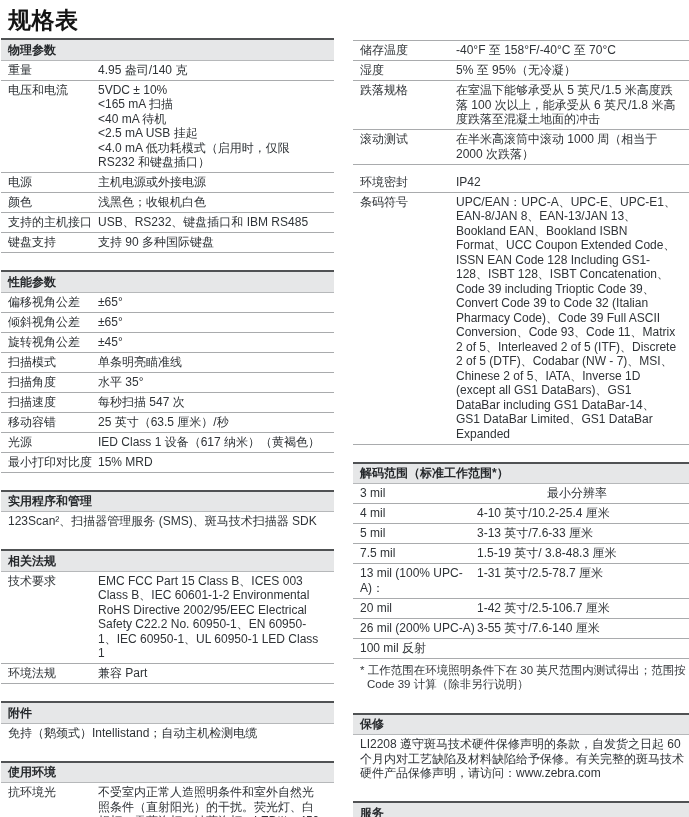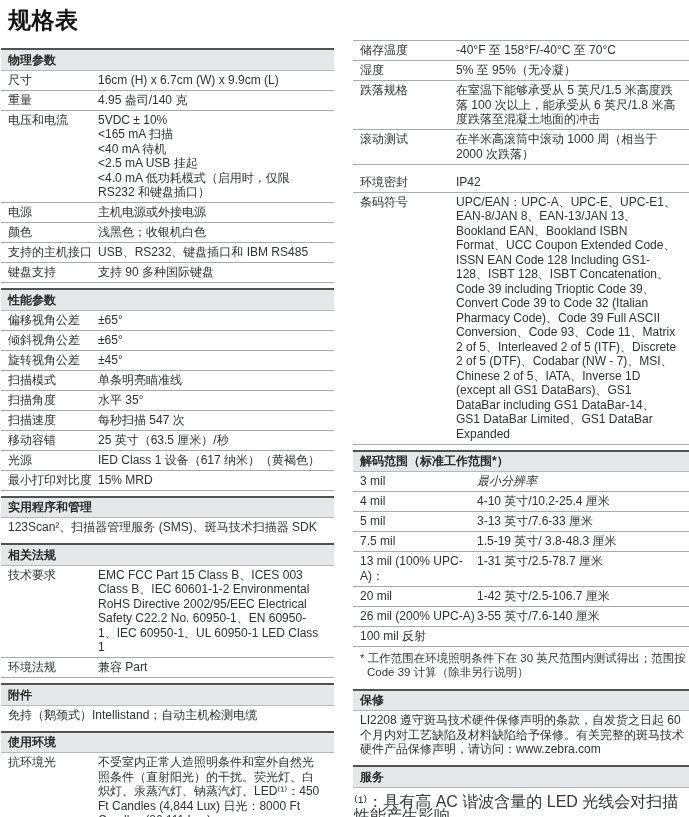--- a/index.html
+++ b/index.html
@@ -14,60 +14,56 @@
   .page { width: 689px; height: 817px; padding: 0 0 0 1px; }
   .title {
     font-size: 23px; line-height: 25px; font-weight: bold; color: #141414;
     margin: 8px 0 5px 7px; letter-spacing: 0.5px; font-family: Liberation Serif, serif;
   }
   .cols { display: flex; gap: 19px; }
   .col { width: 333px; }
   .col.right { width: 336px; padding-top: 2px; }
 
   .sec {
-    margin-top: 5px;
+    margin-top: 17px;
     border-top: 2px solid var(--header-top, #505254);
     border-bottom: 1px solid #b6b8ba;
     background: var(--header-bg, #e6e7e8);
     padding: 2.5px 7px 2.5px 7px;
     font-weight: bold; color: #26292c;
   }
-  .sec.first { margin-top: 10px; }
+  .sec.first { margin-top: 0; }
 
   .row { display: flex; border-bottom: 1px solid var(--row-border, #a9abad); padding: 2px 0 2.5px; }
   .row.topline { border-top: 1px solid var(--row-border, #a9abad); }
   .row.gap { margin-top: 8px; }
   .lbl { flex: 0 0 97px; padding-left: 7px; }
   .col.right .lbl { flex-basis: 103px; }
   .row.wide .lbl { flex-basis: 124px; }
   .val { flex: 1; white-space: pre-line; padding-right: 12px; }
-  .row.center .val { white-space: normal; font-style: italic; }
+  .row.center .val { text-align: center; white-space: normal; }
 
   .full { padding: 2px 0 3.5px 7px; }
   .full.bordered { border-bottom: 1px solid var(--row-border, #a9abad); }
 
   .note {
     font-size: 11.5px; line-height: 14.5px;
     padding: 4px 2px 4px 7px; color: #33373b;
   }
   .note.hang { padding-left: 14px; text-indent: -7px; }
   .note.footnote { font-size: 16px; padding: 7px 0 0 1px; }
 </style>
 </head>
 <body>
 
 <div class="page">
   <h1 class="title">规格表</h1>
   <div class="cols">
     <div class="col left" id="col-left">
         <div class="sec first">物理参数</div>
-        <div class="row">
-          <span class="lbl">尺寸</span>
-          <span class="val">16cm (H) x 6.7cm (W) x 9.9cm (L)</span>
-        </div>
         <div class="row">
           <span class="lbl">重量</span>
           <span class="val">4.95 盎司/140 克</span>
         </div>
         <div class="row">
           <span class="lbl">电压和电流</span>
           <span class="val">5VDC ± 10%
 &lt;165 mA 扫描
 &lt;40 mA 待机
 &lt;2.5 mA USB 挂起

